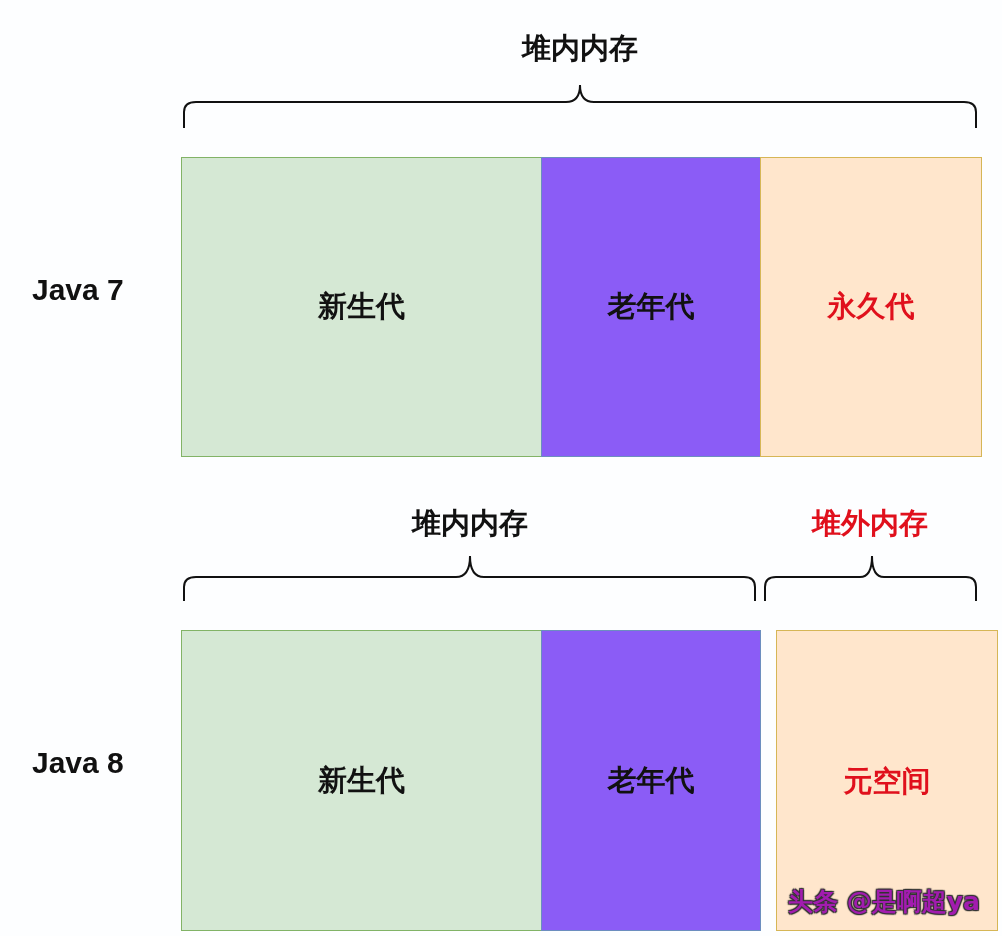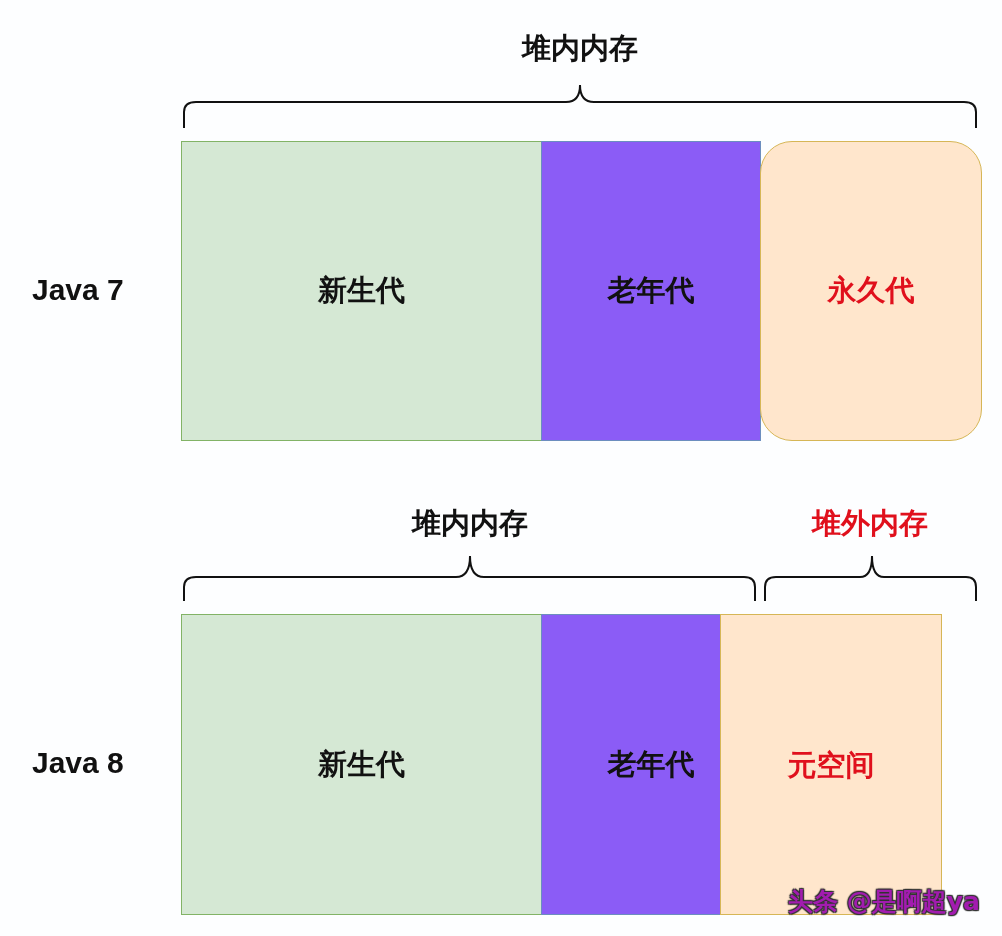--- a/index.html
+++ b/index.html
@@ -12,21 +12,21 @@
   .title {
     font-weight: bold; font-size: 29px; color: #111; text-align: center;
     line-height: 36px;
   }
   .row-label {
     font-family: "Liberation Sans", "DejaVu Sans", sans-serif;
     font-weight: bold; font-size: 30px; color: #111; line-height: 36px;
   }
   .box {
     box-sizing: border-box; display: flex; align-items: center; justify-content: center;
-    flex-direction: column; font-weight: bold; font-size: 29px; text-align: center;
+    flex-direction: column; font-weight: bold; font-size: 29px; text-align: center; margin-top: 16px;
   }
   .green { background: #d5e8d4; border: 1.5px solid #82b366; }
   .blue  { background: #8b5cf6; border: 1.5px solid #6c8ebf; }
   .orange{ background: #ffe6cc; border: 1.5px solid #d6b656; }
   .red { color: #e0101c; }
   .dark { color: #111; }
   .meta-en { font-family: "Liberation Sans", "DejaVu Sans", sans-serif; font-size: 30px; line-height: 38px; }
   .watermark {
     font-size: 25px; color: #a21caf; font-weight: bold;
     text-shadow: 0 0 2px #333, 1px 1px 1px #333, -1px -1px 1px #333, 1px -1px 1px #333, -1px 1px 1px #333;
@@ -43,21 +43,21 @@
 </svg>
 
 <div class="abs row-label" style="left:32px; top:272px;">Java 7</div>
 
 <div class="abs box green" style="left:181px; top:141px; width:361px; height:300px;">
   <span class="dark">新生代</span>
 </div>
 <div class="abs box blue" style="left:541px; top:141px; width:220px; height:300px;">
   <span class="dark">老年代</span>
 </div>
-<div class="abs box orange" style="left:760px; top:141px; width:222px; height:300px;border-radius:32px;">
+<div class="abs box orange" style="left:760px; top:141px; width:222px; height:300px;">
   <span class="red">永久代</span>
 </div>
 
 <div class="abs title" style="left:370px; top:505px; width:200px;">堆内内存</div>
 <div class="abs title red" style="left:770px; top:505px; width:200px;text-align:center;">堆外内存</div>
 
 <svg style="left:0;top:0;" width="1002" height="936">
   <path d="M184,601 L184,587 Q184,577 196,577 L456,577 Q470,577 470,556 Q470,577 484,577 L744,577 Q755,577 755,587 L755,601" fill="none" stroke="#111" stroke-width="2"></path>
 </svg>
 <svg style="left:0;top:0;" width="1002" height="936">
@@ -65,17 +65,17 @@
 </svg>
 
 <div class="abs row-label" style="left:32px; top:745px;">Java 8</div>
 
 <div class="abs box green" style="left:181px; top:614px; width:361px; height:301px;">
   <span class="dark">新生代</span>
 </div>
 <div class="abs box blue" style="left:541px; top:614px; width:220px; height:301px;">
   <span class="dark">老年代</span>
 </div>
-<div class="abs box orange" style="left:720px; top:614px; width:222px; height:301px;">
+<div class="abs box orange" style="left:776px; top:614px; width:222px; height:301px;">
   <span class="red" style="line-height:38px;">元空间</span>
 </div>
 
 <div class="abs watermark" style="left:788px; top:885px; white-space:nowrap;">头条 @是啊超ya</div>
 
 </body></html>

